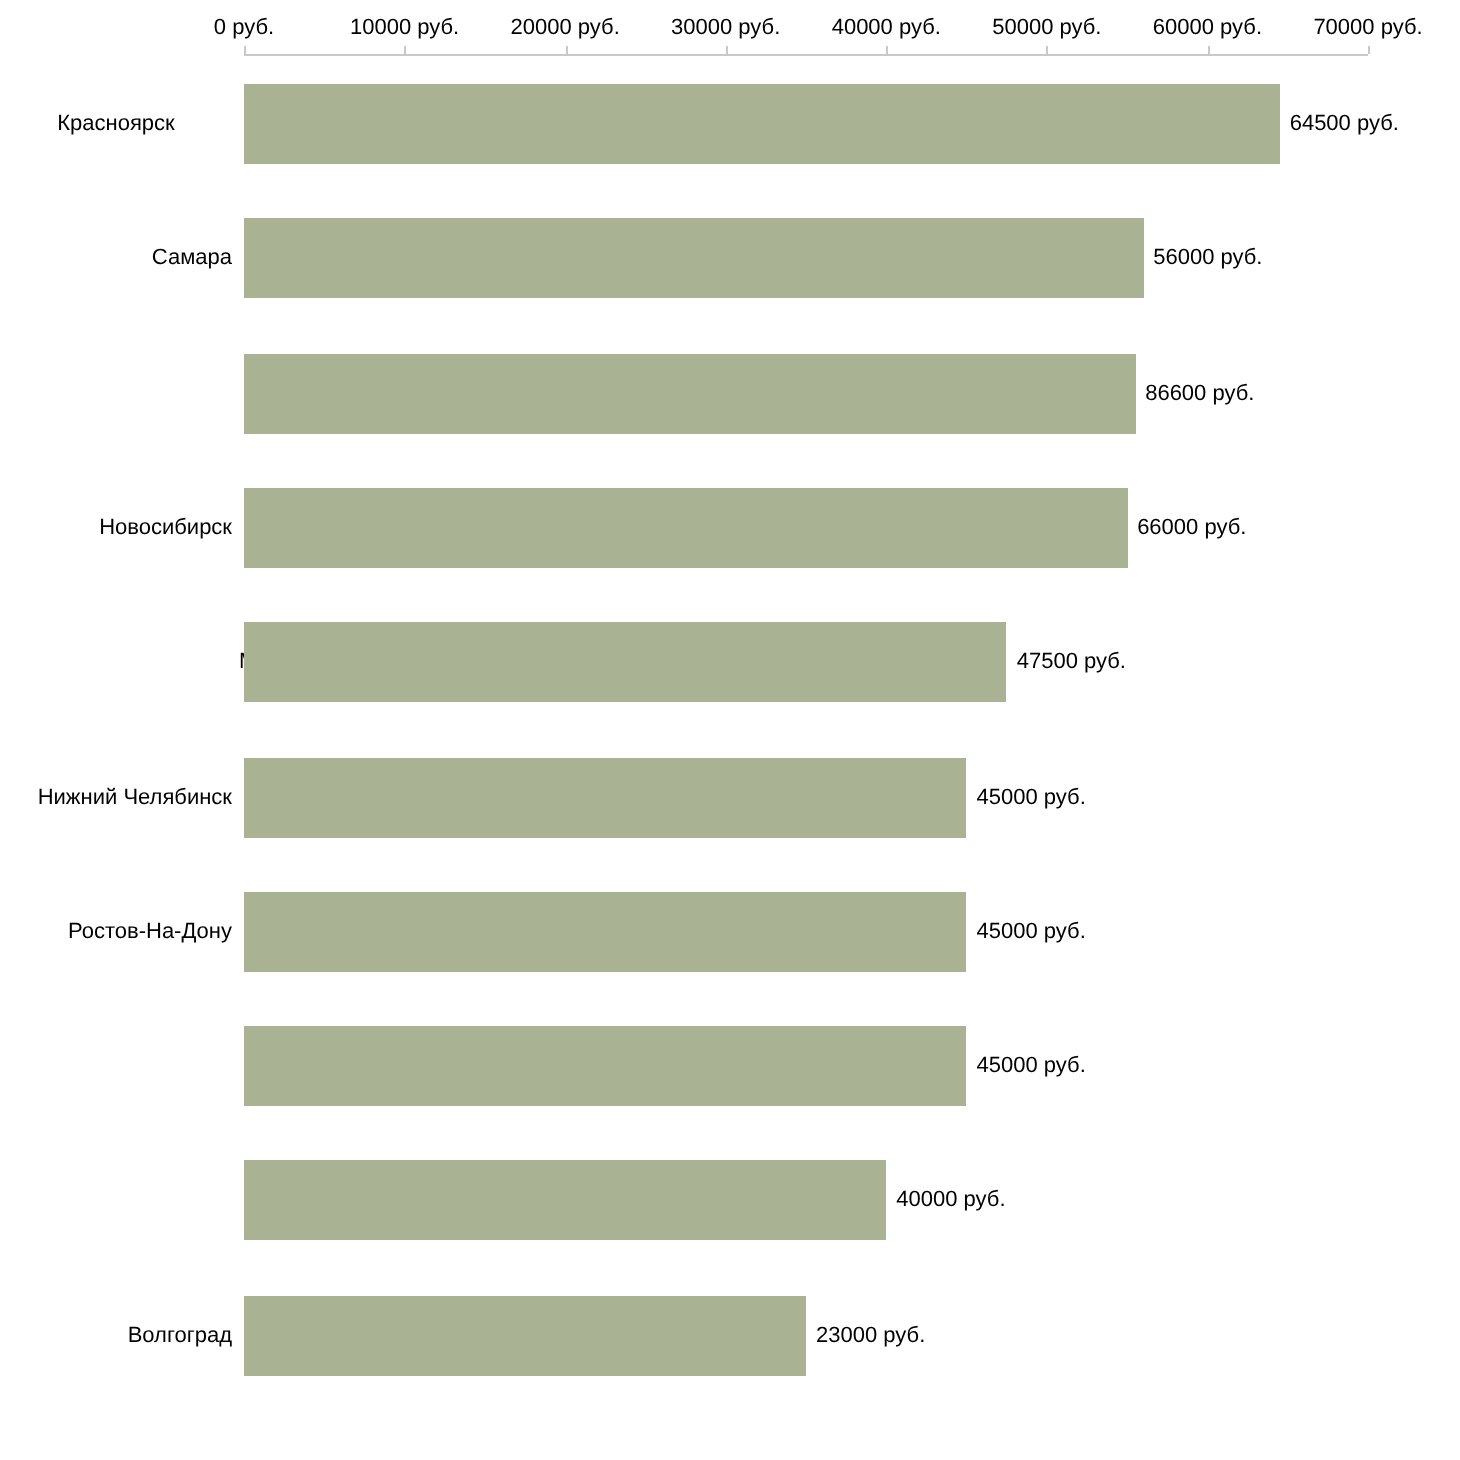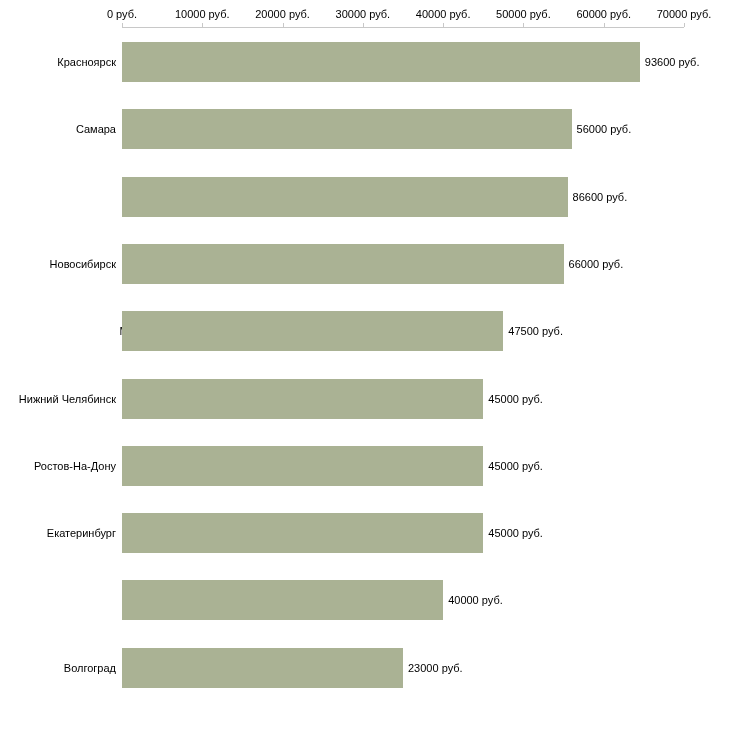--- a/index.html
+++ b/index.html
@@ -102,23 +102,23 @@
       <div class="tick-mark" style="left: 443.143px;"></div>
       <div class="tick-label" style="left: 523.429px;">50000 руб.</div>
       <div class="tick-mark" style="left: 523.429px;"></div>
       <div class="tick-label" style="left: 603.714px;">60000 руб.</div>
       <div class="tick-mark" style="left: 603.714px;"></div>
       <div class="tick-label" style="left: 684px;">70000 руб.</div>
       <div class="tick-mark" style="left: 684px;"></div>
     </div>
   <div class="plot-area" id="plot">
       <div class="row" style="top: 8px;">
-        <div class="cat-label" style="left: -122px; width: 116px;">Красноярск</div>
+        <div class="cat-label" style="left: -122px; width: 116px; text-align: center;">Красноярск</div>
         <div class="bar" style="width: 517.843px; background: rgb(170, 178, 148); left: 0px;"></div>
-        <div class="bar-value" style="left: 522.843px;">93600 руб.</div>
+        <div class="bar-value" style="left: 522.843px;">64500 руб.</div>
       </div>
       <div class="row" style="top: 75.3px;">
         <div class="cat-label" style="left: -122px; width: 116px;">Самара</div>
         <div class="bar" style="width: 449.6px; background: rgb(170, 178, 148); left: 0px;"></div>
         <div class="bar-value" style="left: 454.6px;">56000 руб.</div>
       </div>
       <div class="row" style="top: 142.6px;">
         <div class="bar" style="width: 445.586px; background: rgb(170, 178, 148); left: 0px;"></div>
         <div class="bar-value" style="left: 450.586px;">86600 руб.</div>
       </div>
@@ -136,21 +136,20 @@
         <div class="cat-label" style="left: -122px; width: 116px;">Нижний Челябинск</div>
         <div class="bar" style="width: 361.286px; background: rgb(170, 178, 148); left: 0px;"></div>
         <div class="bar-value" style="left: 366.286px;">45000 руб.</div>
       </div>
       <div class="row" style="top: 411.8px;">
         <div class="cat-label" style="left: -122px; width: 116px;">Ростов-На-Дону</div>
         <div class="bar" style="width: 361.286px; background: rgb(170, 178, 148); left: 0px;"></div>
         <div class="bar-value" style="left: 366.286px;">45000 руб.</div>
       </div>
       <div class="row" style="top: 479.1px;">
-        <div class="cat-label" style="left: -122px; width: 116px;">Екатеринбург</div>
         <div class="bar" style="width: 361.286px; background: rgb(170, 178, 148); left: 0px;"></div>
         <div class="bar-value" style="left: 366.286px;">45000 руб.</div>
       </div>
       <div class="row" style="top: 546.4px;">
         <div class="bar" style="width: 321.143px; background: rgb(170, 178, 148); left: 0px;"></div>
         <div class="bar-value" style="left: 326.143px;">40000 руб.</div>
       </div>
       <div class="row" style="top: 613.7px; padding-left: 22px;">
         <div class="cat-label" style="left: -122px; width: 116px;">Волгоград</div>
         <div class="bar" style="width: 281px; background: rgb(170, 178, 148); left: 0px;"></div>

